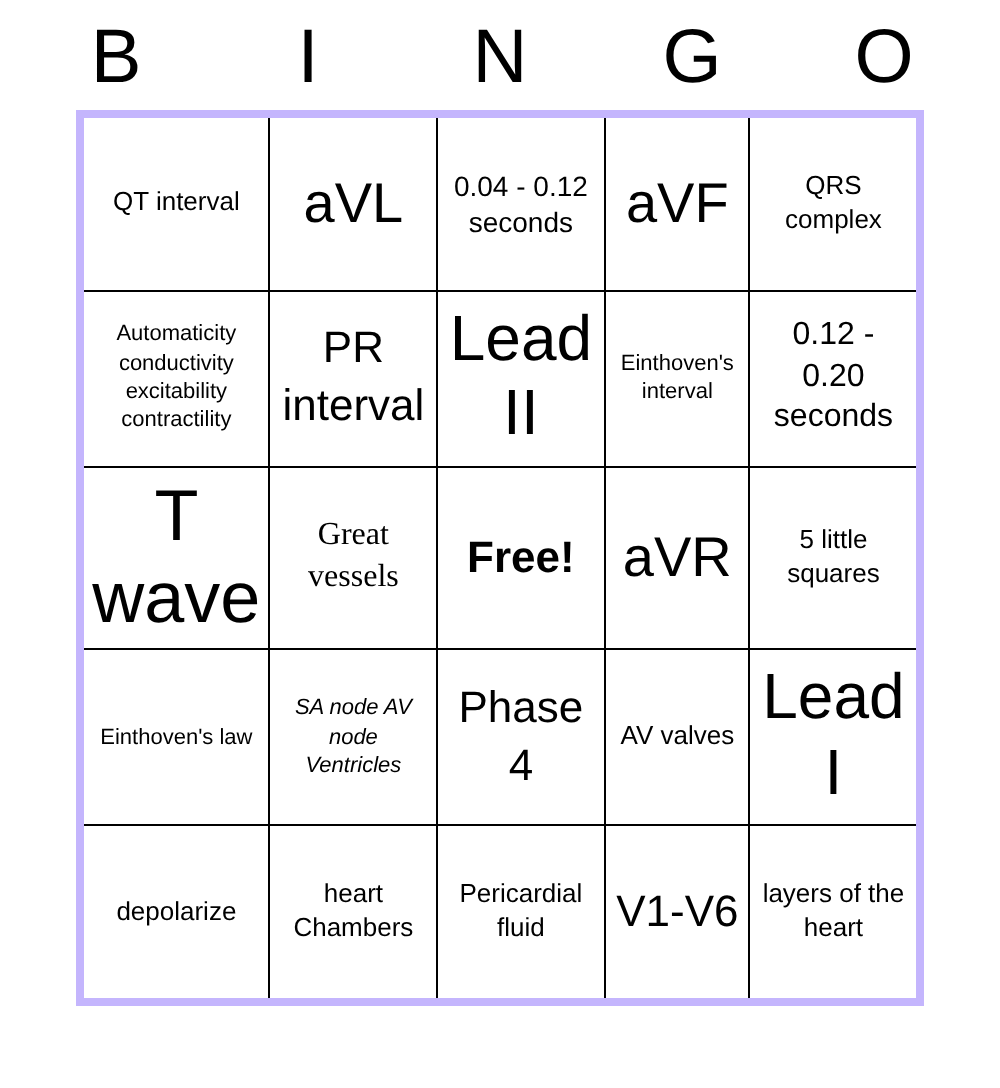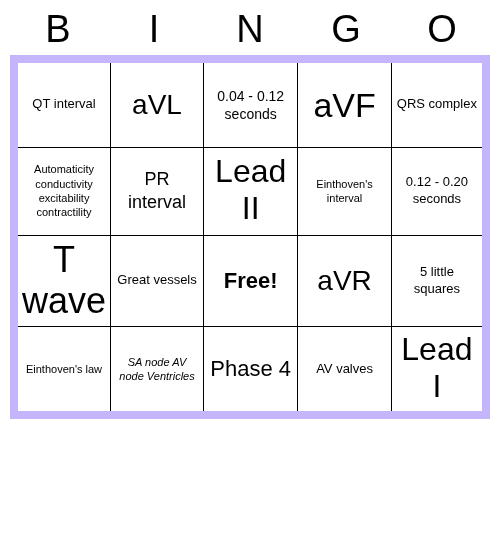--- a/index.html
+++ b/index.html
@@ -18,22 +18,22 @@
       justify-content: space-around;
       padding: 8px 0 4px 0;
     }
     .bingo-title-letter {
       font-size: 38px;
       font-weight: normal;
       width: 88px;
       text-align: center;
     }
     .bingo-grid {
-      border: 8px solid #c4b5fd;
-      width: 480px;
+      border: 4px solid #c4b5fd;
+      width: 424px;
       border-collapse: collapse;
     }
     .bingo-grid td {
       border: 1.5px solid #000;
       width: 96px;
       height: 88px;
       text-align: center;
       vertical-align: middle;
       padding: 4px;
       font-size: 13px;
@@ -50,38 +50,45 @@
   <span class="bingo-title-letter">G</span>
   <span class="bingo-title-letter">O</span>
 </div>
 
 <table class="bingo-grid">
   <tbody id="grid-body">
   <tr>
         <td style="font-size: 13px;">QT interval</td>
         <td style="font-size: 28px;">aVL</td>
         <td style="font-size: 14px;">0.04 - 0.12 seconds</td>
-        <td style="font-size: 34px; margin-top: 26px;">aVF</td>
+        <td style="font-size: 28px; margin-top: 26px;">aVF</td>
         <td style="font-size: 13px;">QRS complex</td>
       </tr>
       <tr>
         <td style="font-size: 11px;">Automaticity conductivity excitability contractility</td>
-        <td style="font-size: 18px; margin-top: 40px;">PR interval</td>
+        <td style="font-size: 22px; margin-top: 40px;">PR interval</td>
         <td style="font-size: 28px;"><span style="font-size:32px; line-height:1.1;">Lead<br>II</span></td>
         <td style="font-size: 11px;">Einthoven's interval</td>
-        <td style="font-size: 13px; margin-top: 16px;">0.12 - 0.20 seconds</td>
+        <td style="font-size: 16px; margin-top: 16px;">0.12 - 0.20 seconds</td>
       </tr>
       <tr>
         <td style="font-size: 28px;"><span style="font-size:36px; line-height:1.1;">T<br>wave</span></td>
-        <td style="font-size: 13px;">Great vessels</td>
+        <td style="font-size: 16px; font-family: Liberation Serif, serif;">Great vessels</td>
         <td style="font-size: 22px; font-weight: bold;">Free!</td>
         <td style="font-size: 28px;">aVR</td>
         <td style="font-size: 13px;">5 little squares</td>
       </tr>
       <tr>
         <td style="font-size: 11px;">Einthoven's law</td>
         <td style="font-size: 11px; font-style: italic;">SA node AV node Ventricles</td>
         <td style="font-size: 22px;">Phase 4</td>
         <td style="font-size: 13px; margin-left: 12px;">AV valves</td>
         <td style="font-size: 28px;"><span style="font-size:32px; line-height:1.1;">Lead<br>I</span></td>
       </tr>
+      <tr>
+        <td style="font-size: 13px;">depolarize</td>
+        <td style="font-size: 13px;">heart Chambers</td>
+        <td style="font-size: 13px;">Pericardial fluid</td>
+        <td style="font-size: 22px;">V1-V6</td>
+        <td style="font-size: 13px;">layers of the heart</td>
+      </tr>
     </tbody>
 </table>
 
 </body></html>

